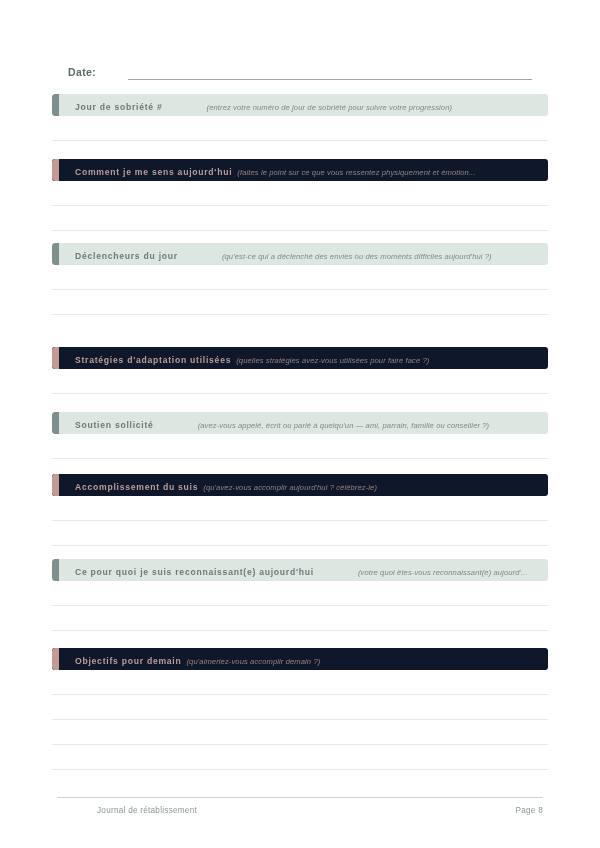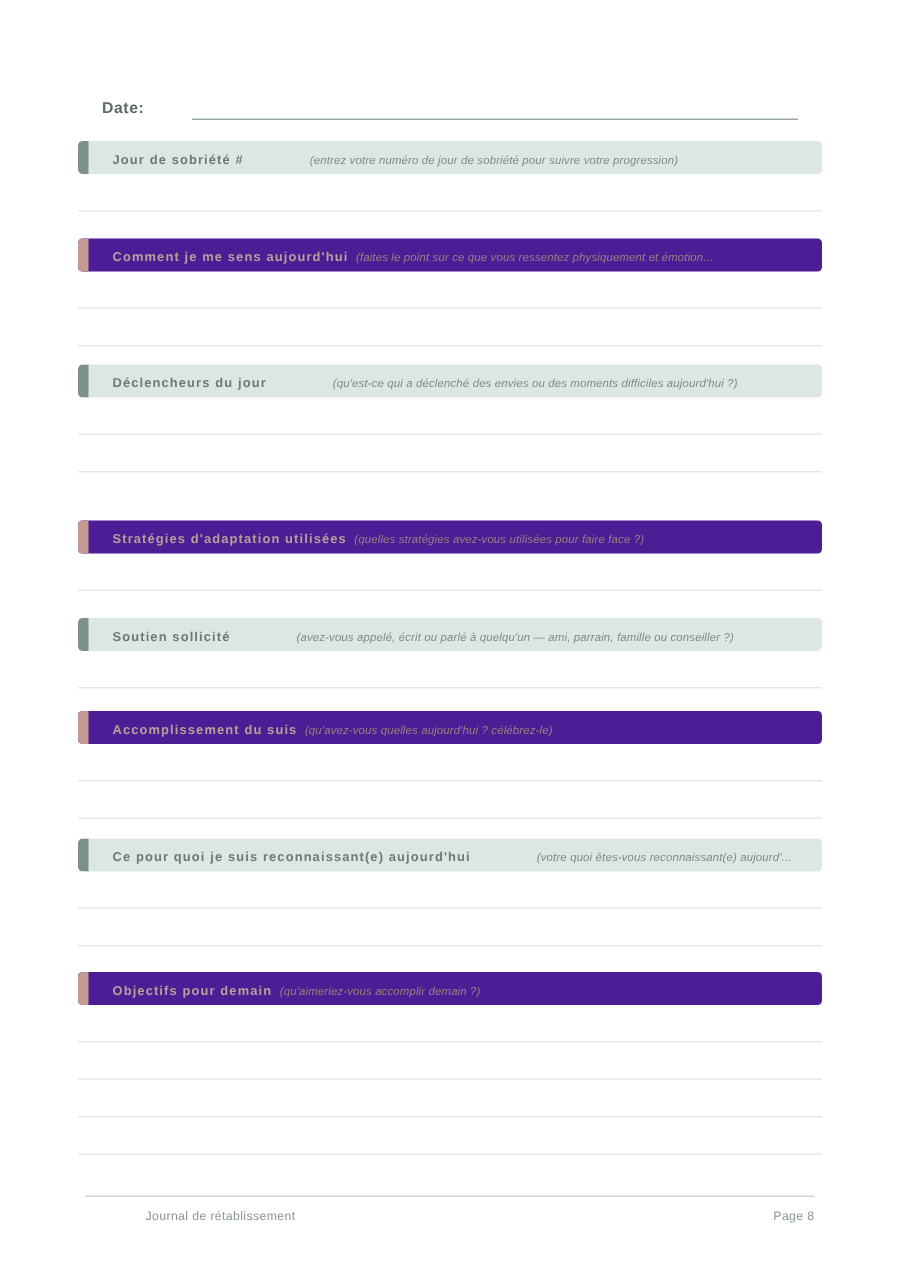--- a/index.html
+++ b/index.html
@@ -91,21 +91,21 @@
     margin-left: 5px;
   }
 
   
   .v-green .bar { background: #dde7e1; }
   .v-green .bar-accent { background: #7e908e; }
   .v-green .sec-title { color: #6b7a78; }
   .v-green .sec-hint { color: #7d8a88; margin-left: 44px; }
 
   
-  .v-pink .bar { background: #4c1d95; }
+  .v-pink .bar { background: #0f172a; }
   .v-pink .bar-accent { background: #c39b92; }
   .v-pink .sec-title { color: #bb9e99; }
   .v-pink .sec-hint { color: #95837f; }
 
   
   .lines { margin-top: 0px; }
   .wline {
     height: 25px;
     border-bottom: 1px solid #e7e9e9;
     box-sizing: border-box;
@@ -189,21 +189,21 @@
           <div class="bar-accent"></div>
           <div class="bar-text"><span class="sec-title">Soutien sollicité</span><span class="sec-hint">(avez-vous appelé, écrit ou parlé à quelqu'un — ami, parrain, famille ou conseiller ?)</span></div>
         </div>
         <div class="lines">
           <div class="wline"></div>
         </div>
       </div>
       <div class="section v-pink" style="top: 474px;">
         <div class="bar">
           <div class="bar-accent"></div>
-          <div class="bar-text"><span class="sec-title">Accomplissement du suis</span><span class="sec-hint">(qu'avez-vous quelles aujourd'hui ? célébrez-le)</span></div>
+          <div class="bar-text"><span class="sec-title">Accomplissement du suis</span><span class="sec-hint">(qu'avez-vous accomplir aujourd'hui ? célébrez-le)</span></div>
         </div>
         <div class="lines">
           <div class="wline"></div>
           <div class="wline"></div>
         </div>
       </div>
       <div class="section v-green" style="top: 559px;">
         <div class="bar">
           <div class="bar-accent"></div>
           <div class="bar-text"><span class="sec-title">Ce pour quoi je suis reconnaissant(e) aujourd'hui</span><span class="sec-hint">(votre quoi êtes-vous reconnaissant(e) aujourd'...</span></div>

